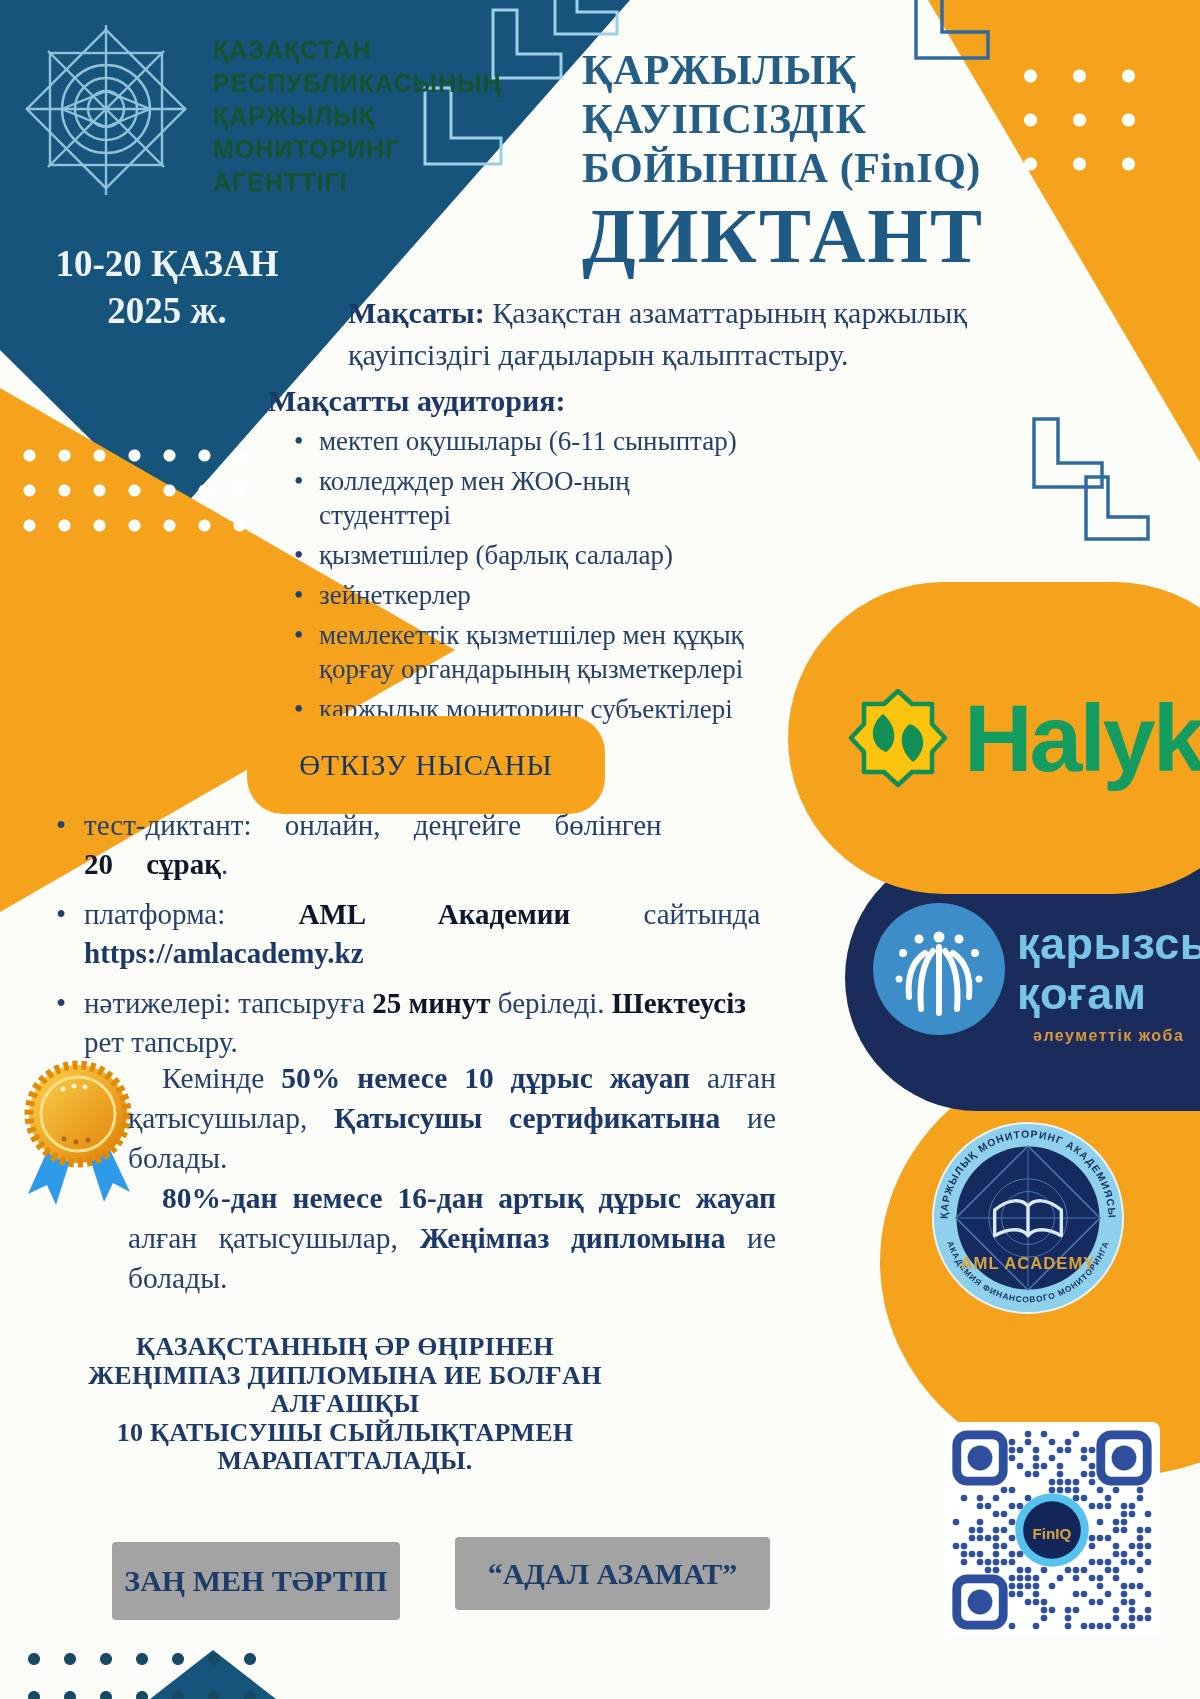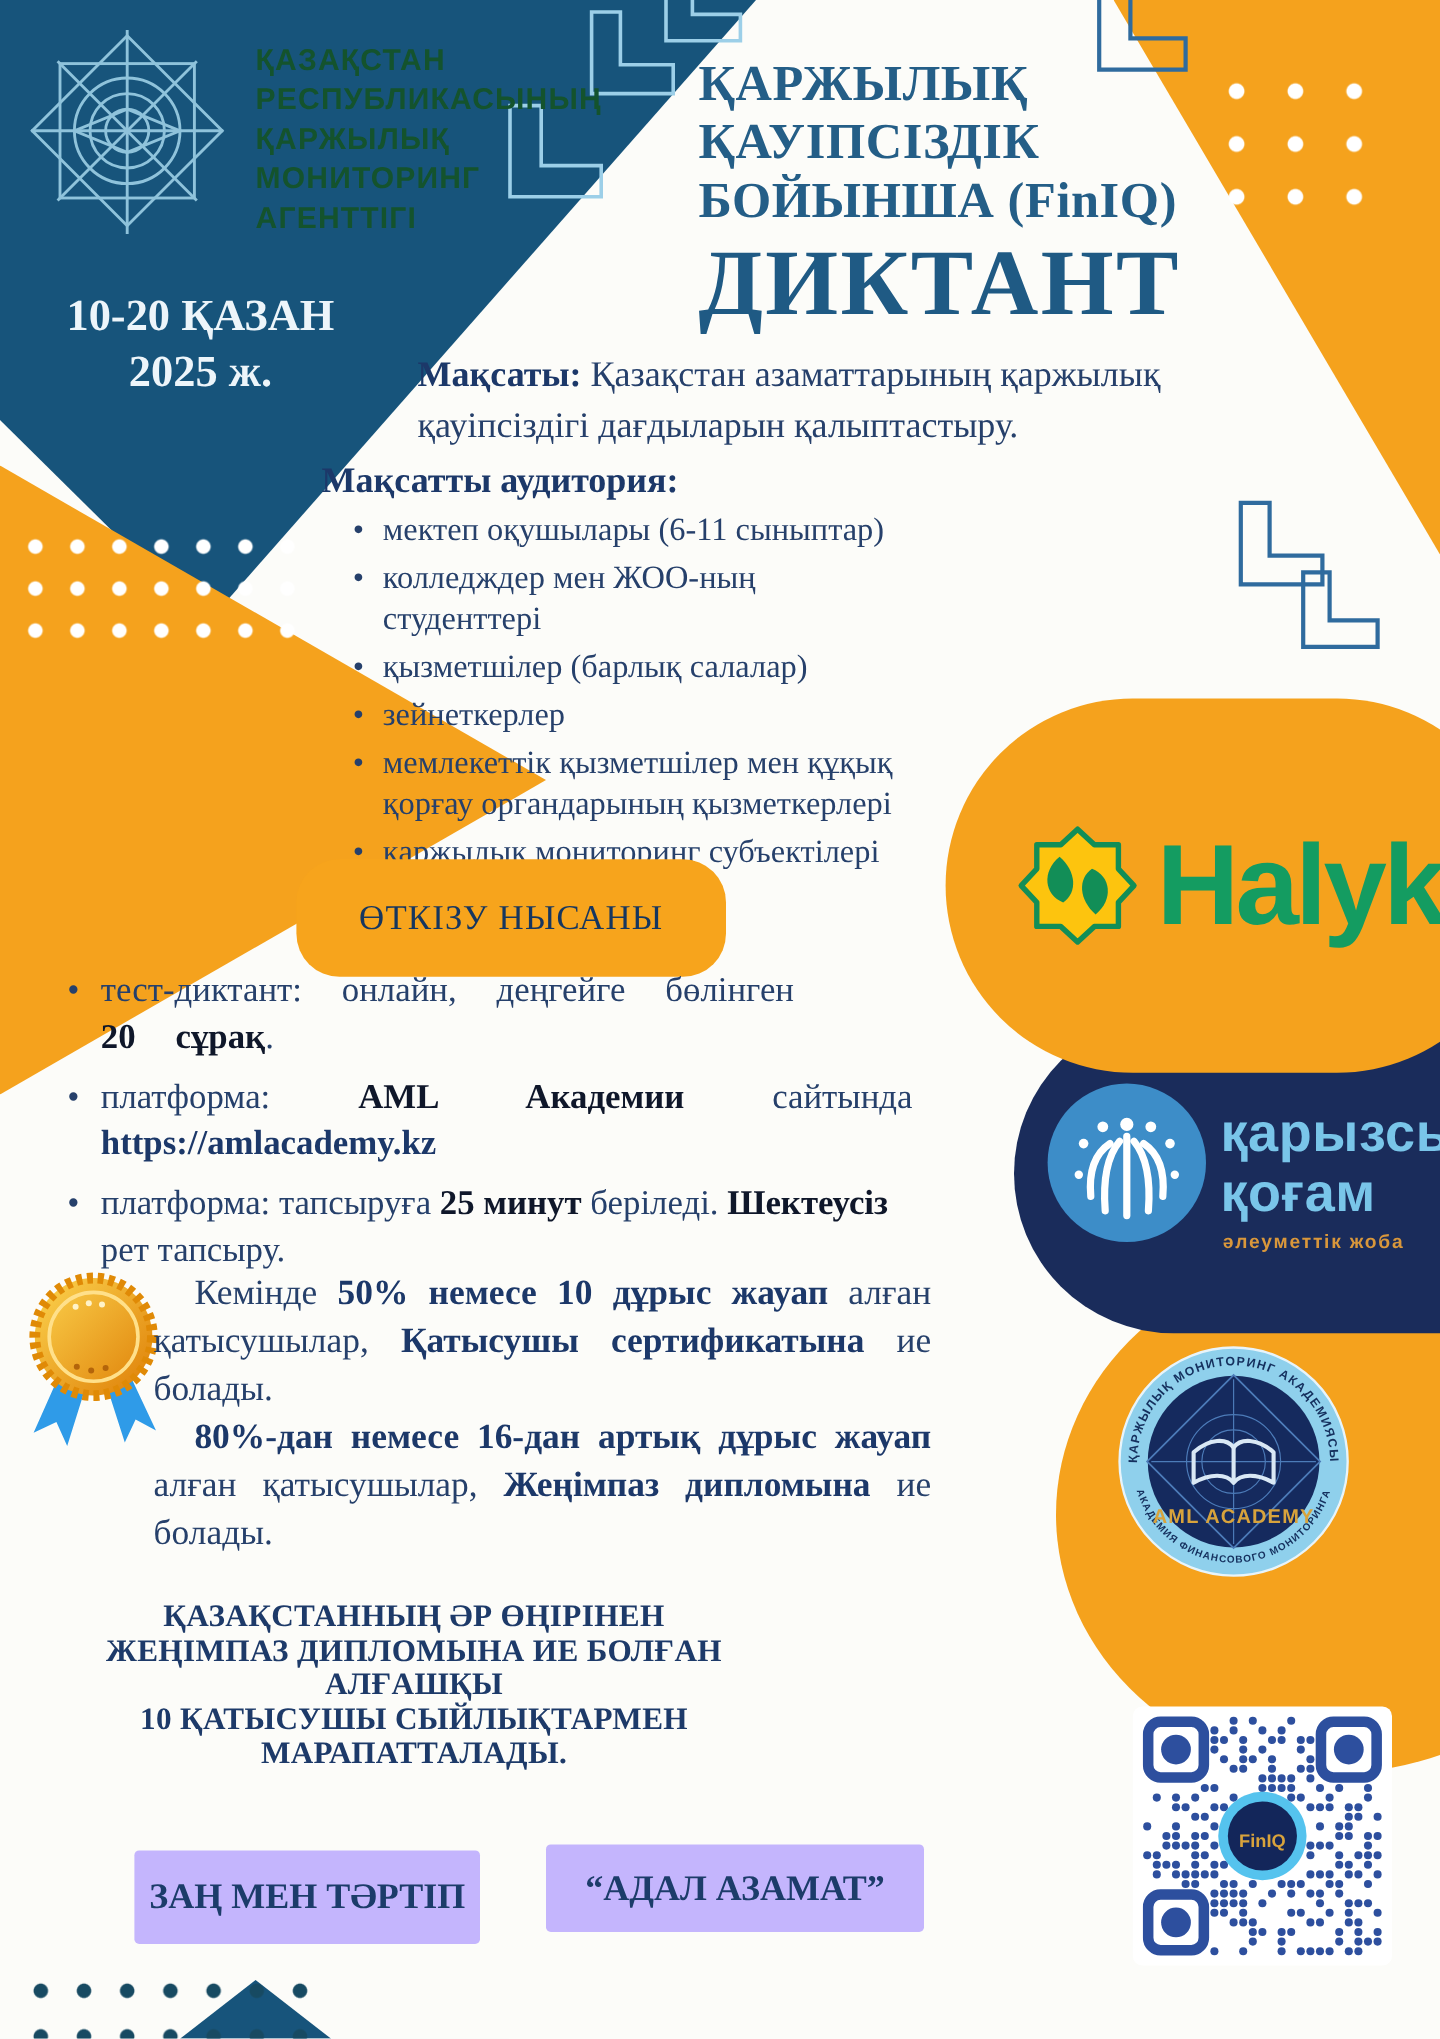--- a/index.html
+++ b/index.html
@@ -61,35 +61,35 @@
   .det-list .link{font-weight:700;color:#1C3869;}
 
   .results{left:128px;top:1058px;width:648px;z-index:5;font-size:29.5px;line-height:40px;
            color:#26406B;text-align:justify;}
   .results p{margin:0;text-indent:34px;}
   .results .b{font-weight:700;color:#1C3869;}
 
   .prize{left:55px;top:1333px;width:580px;z-index:5;text-align:center;font-weight:700;
          font-size:26px;line-height:28.5px;color:#1D3A69;letter-spacing:0.3px;}
 
-  .gray-btn{z-index:5;background:#c4b5fd;border-radius:4px;display:flex;align-items:center;
+  .gray-btn{z-index:5;background:#a3a3a3;border-radius:4px;display:flex;align-items:center;
             justify-content:center;font-size:30px;font-weight:700;color:#1C3C6A;cursor:pointer;}
   .btn-law{left:112px;top:1542px;width:288px;height:78px;}
   .btn-citizen{left:455px;top:1537px;width:315px;height:73px;}
 
   
   .halyk-blob{left:788px;top:582px;width:482px;height:312px;background:#F5A21D;
               border-radius:160px;z-index:6;display:flex;align-items:center;padding-left:60px;
               box-sizing:border-box;}
   .halyk-word{font-size:95px;font-weight:700;color:#149C61;letter-spacing:-3px;margin-left:16px;}
   .qaryzsyz-blob{left:845px;top:845px;width:365px;height:266px;background:#1A2C5B;
                  border-radius:145px 0 0 145px;z-index:5;}
   .qz-text{position:absolute;left:172px;top:74px;font-weight:700;font-size:45px;
            line-height:50px;color:#79C5E9;letter-spacing:0.5px;}
-  .qz-sub{position:absolute;left:174px;top:182px;font-size:16px;color:#D9973B;
+  .qz-sub{position:absolute;left:188px;top:182px;font-size:16px;color:#D9973B;
           letter-spacing:1.5px;font-weight:700;}
   .aml-ellipse{left:880px;top:1047px;width:470px;height:430px;background:#F5A21D;
                border-radius:50%;z-index:4;}
   .aml-badge{left:930px;top:1120px;z-index:6;}
 
   .qr-box{left:944px;top:1422px;width:216px;height:216px;background:#ffffff;z-index:7;
           border-radius:8px;display:flex;align-items:center;justify-content:center;cursor:pointer;}
 
   .medal{left:8px;top:1042px;z-index:5;}
 </style>
@@ -169,21 +169,21 @@
     <li>зейнеткерлер</li>
     <li>мемлекеттік қызметшілер мен құқық қорғау органдарының қызметкерлері</li>
     <li>қаржылық мониторинг субъектілері</li>
   </ul>
 
   <div class="abs fmt-btn">ӨТКІЗУ НЫСАНЫ</div>
 
   <ul class="abs det-list">
     <li class="ws1"><span>тест-диктант: онлайн, деңгейге бөлінген</span><br><span class="b">20 сұрақ</span><span>.</span></li>
     <li class="ws2"><span>платформа: </span><span class="b">AML Академии</span><span> сайтында</span><br><span class="b link">https://amlacademy.kz</span></li>
-    <li><span>платформа: тапсыруға </span><span class="b">25 минут</span><span> беріледі. </span><span class="b">Шектеусіз</span><span> рет тапсыру.</span></li>
+    <li><span>нәтижелері: тапсыруға </span><span class="b">25 минут</span><span> беріледі. </span><span class="b">Шектеусіз</span><span> рет тапсыру.</span></li>
   </ul>
 
   <svg class="abs medal" width="140" height="165" viewBox="0 0 140 165">
     <defs>
       <linearGradient id="gmed" x1="0" y1="0" x2="1" y2="1">
         <stop offset="0" stop-color="#FCD44F"></stop>
           <stop offset="1" stop-color="#DE7E06"></stop>
       </linearGradient>
     </defs>
     <path d="M44 98 L20 152 L39 143 L48 163 L64 112 Z" fill="#2F9BE8"></path>

